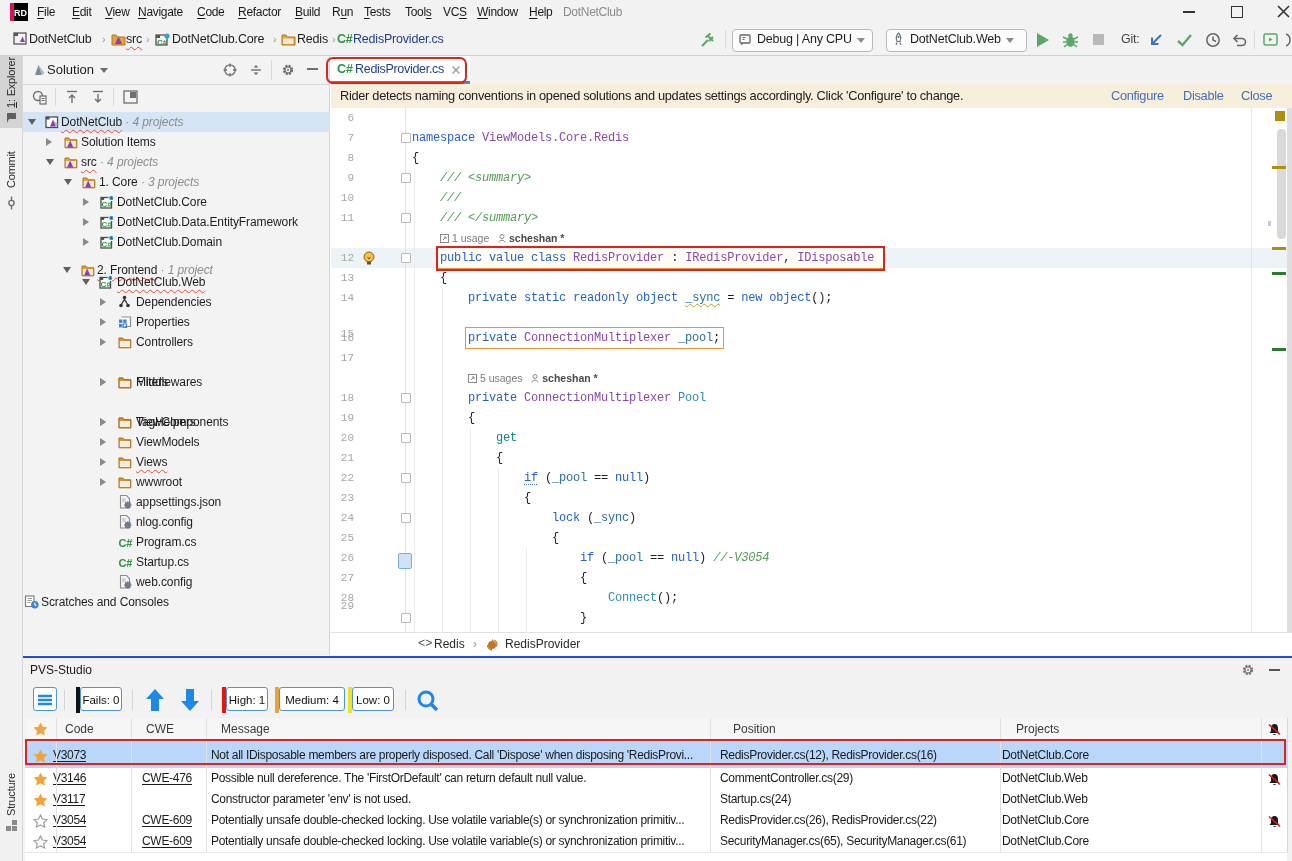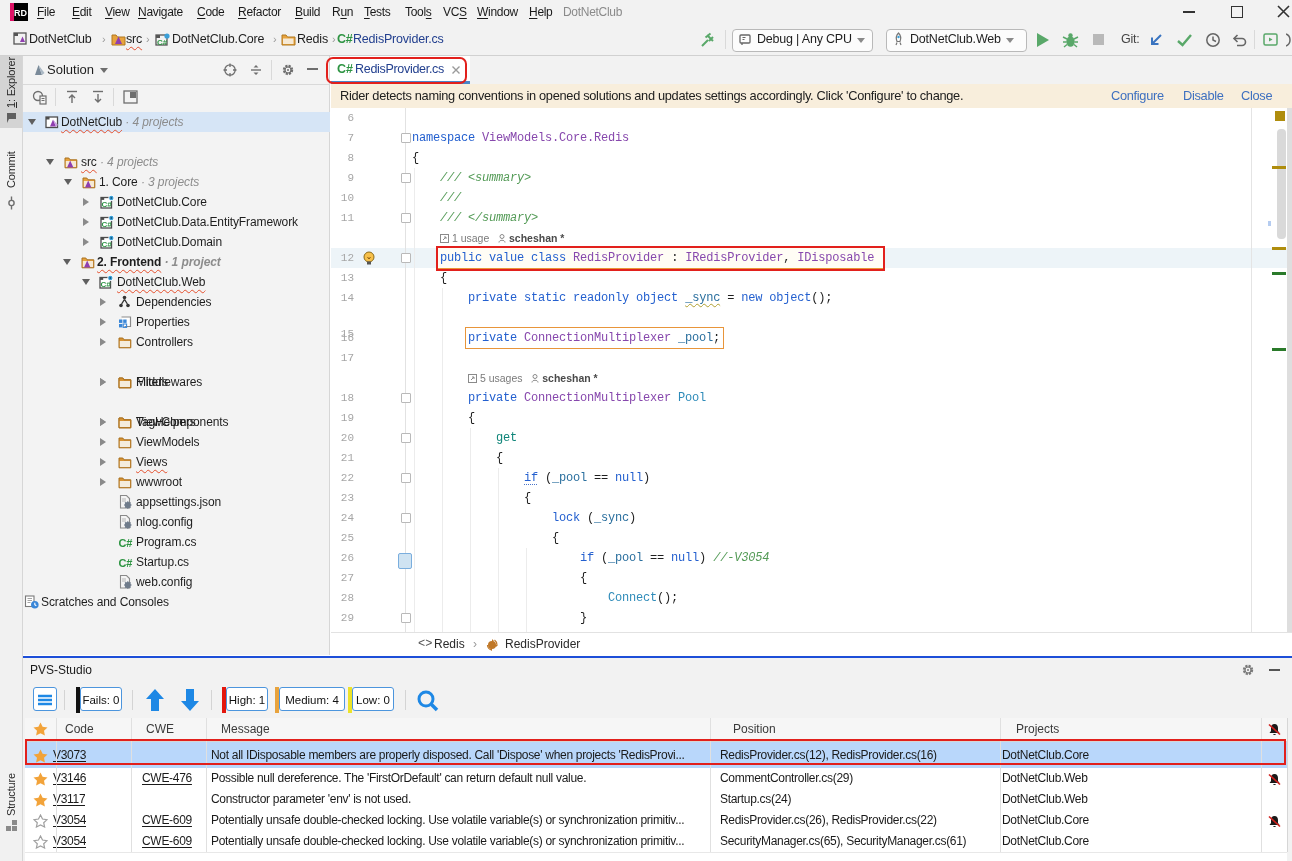--- a/index.html
+++ b/index.html
@@ -230,20 +230,29 @@
 <div class="trow" style="top:56px;background:#d6e5f6;">
 <div class="tri-o" style="left:5px"></div>
 <svg class="ticon" style="left:22px">
           <rect x="1" y="3" width="11.5" height="10.5" fill="#fff" stroke="#4d4d4d" stroke-width="1.3"></rect>
           <rect x="1" y="3" width="3.5" height="2.5" fill="#4d4d4d"></rect>
           <path d="M5 12.5 L8 5.5 L11 12.5 Z" fill="#8f3fb0"></path>
           <path d="M8 5.5 L11 12.5 L13 11 Z" fill="#c9a0e0"></path>
         </svg>
 <div class="abs" style="left:38px;top:0"><span class="sq">DotNetClub</span><span class="gray"> · 4 projects</span></div>
 </div>
+<div class="trow" style="top:76px;">
+<div class="tri-c" style="left:23px"></div>
+<svg class="ticon" style="left:41px">
+          <path d="M1 4 h3.8 l1.2 1.8 H12.8 v8 H1 Z" fill="#e8a33d" stroke="#a8701e" stroke-width="1"></path>
+          <rect x="1.8" y="7" width="10.2" height="6" fill="#f6e9d4"></rect>
+          <path d="M3 13.5 L6.2 6.5 L9.4 13.5 Z" fill="#8f3fb0"></path>
+        </svg>
+<div class="abs" style="left:58px;top:0"><span>Solution Items</span></div>
+</div>
 <div class="trow" style="top:96px;">
 <div class="tri-o" style="left:23px"></div>
 <svg class="ticon" style="left:41px">
           <path d="M1 4 h3.8 l1.2 1.8 H12.8 v8 H1 Z" fill="#e8a33d" stroke="#a8701e" stroke-width="1"></path>
           <rect x="1.8" y="7" width="10.2" height="6" fill="#f6e9d4"></rect>
           <path d="M3 13.5 L6.2 6.5 L9.4 13.5 Z" fill="#8f3fb0"></path>
         </svg>
 <div class="abs" style="left:58px;top:0"><span class="sq">src</span><span class="gray"> · 4 projects</span></div>
 </div>
 <div class="trow" style="top:116px;">
@@ -284,21 +293,21 @@
 <svg class="ticon" style="left:77px">
           <rect x="1" y="3.5" width="10.5" height="10.5" fill="#fff" stroke="#4d4d4d" stroke-width="1.3"></rect>
           <rect x="1" y="3.5" width="3.2" height="2.4" fill="#4d4d4d"></rect>
           <text x="1.6" y="13" font-size="8" font-weight="bold" fill="#2d9442" font-family="Liberation Sans">C#</text>
           <circle cx="11.3" cy="4" r="2.9" fill="#fff"></circle>
           <circle cx="11.3" cy="4" r="2.2" fill="#3a9fd8"></circle>
           <circle cx="11.3" cy="4" r="0.9" fill="#14597e"></circle>
         </svg>
 <div class="abs" style="left:94px;top:0"><span>DotNetClub.Domain</span></div>
 </div>
-<div class="trow" style="top:196px;font-weight:bold;">
+<div class="trow" style="top:204px;">
 <div class="tri-o" style="left:40px"></div>
 <svg class="ticon" style="left:58px">
           <path d="M1 4 h3.8 l1.2 1.8 H12.8 v8 H1 Z" fill="#e8a33d" stroke="#a8701e" stroke-width="1"></path>
           <rect x="1.8" y="7" width="10.2" height="6" fill="#f6e9d4"></rect>
           <path d="M3 13.5 L6.2 6.5 L9.4 13.5 Z" fill="#8f3fb0"></path>
         </svg>
 <div class="abs" style="left:74px;top:0"><span class="sq">2. Frontend</span><span class="gray"> · 1 project</span></div>
 </div>
 <div class="trow" style="top:216px;">
 <div class="tri-o" style="left:59px"></div>
@@ -500,21 +509,21 @@
 <div class="ln" style="left:2px;top:300px">19</div>
 <div class="ln" style="left:2px;top:320px">20</div>
 <div class="ln" style="left:2px;top:340px">21</div>
 <div class="ln" style="left:2px;top:360px">22</div>
 <div class="ln" style="left:2px;top:380px">23</div>
 <div class="ln" style="left:2px;top:400px">24</div>
 <div class="ln" style="left:2px;top:420px">25</div>
 <div class="ln" style="left:2px;top:440px">26</div>
 <div class="ln" style="left:2px;top:460px">27</div>
 <div class="ln" style="left:2px;top:480px">28</div>
-<div class="ln" style="left:2px;top:500px">29</div>
+<div class="ln" style="left:2px;top:488px">29</div>
 <svg class="abs" style="left:31px;top:143px" width="14" height="16">
           <circle cx="7" cy="6" r="5" fill="#f7c04a" stroke="#8a6a1a" stroke-width="1"></circle>
           <rect x="5" y="10.5" width="4" height="3" fill="#555"></rect>
           <path d="M5.5 6 L7 8 L8.5 6" stroke="#8a5a10" stroke-width="1" fill="none"></path>
         </svg>
 <div class="fold" style="top:25px"></div>
 <div class="fold" style="top:65px"></div>
 <div class="fold" style="top:105px"></div>
 <div class="fold" style="top:145px"></div>
 <div class="fold" style="top:285px"></div>
@@ -623,21 +632,21 @@
 <svg class="abs" style="left:1243px;top:5px" width="13" height="13">
           <path d="M6.5 1 C4 1 3 3 3 5 L3 8 L1.5 10 H11.5 L10 8 L10 5 C10 3 9 1 6.5 1 Z" fill="#1a1a1a"></path>
           <path d="M5 11 a1.6 1.6 0 0 0 3 0 Z" fill="#1a1a1a"></path>
           <path d="M1 1.5 L12 11.5" stroke="#d0201c" stroke-width="1.6"></path>
         </svg>
 <div class="prow" style="top:24px;height:26px;background:#b9d7fb;">
 <svg class="abs" style="left:8px;top:7px" width="15" height="14">
             <path d="M7.5 0.5 L9.6 4.8 L14.5 5.4 L11 8.7 L11.9 13.5 L7.5 11.2 L3.1 13.5 L4 8.7 L0.5 5.4 L5.4 4.8 Z" fill="#f2a33a"></path>
           </svg>
 <div class="pcell lnk" style="left:28px;line-height:26px;">V3073</div>
-<div class="pcell" style="left:186px;width:497px;line-height:26px;">Not all IDisposable members are properly disposed. Call 'Dispose' when projects 'RedisProvi...</div>
+<div class="pcell" style="left:186px;width:497px;line-height:26px;">Not all IDisposable members are properly disposed. Call 'Dispose' when disposing 'RedisProvi...</div>
 <div class="pcell" style="left:695px;line-height:26px;">RedisProvider.cs(12), RedisProvider.cs(16)</div>
 <div class="pcell" style="left:977px;line-height:26px;">DotNetClub.Core</div>
 </div>
 <div class="prow" style="top:50px;height:21px;">
 <svg class="abs" style="left:8px;top:4px" width="15" height="14">
             <path d="M7.5 0.5 L9.6 4.8 L14.5 5.4 L11 8.7 L11.9 13.5 L7.5 11.2 L3.1 13.5 L4 8.7 L0.5 5.4 L5.4 4.8 Z" fill="#f2a33a"></path>
           </svg>
 <div class="pcell lnk" style="left:28px;line-height:21px;">V3146</div>
 <div class="pcell lnk" style="left:117px;line-height:21px;">CWE-476</div>
 <div class="pcell" style="left:186px;width:497px;line-height:21px;">Possible null dereference. The 'FirstOrDefault' can return default null value.</div>

